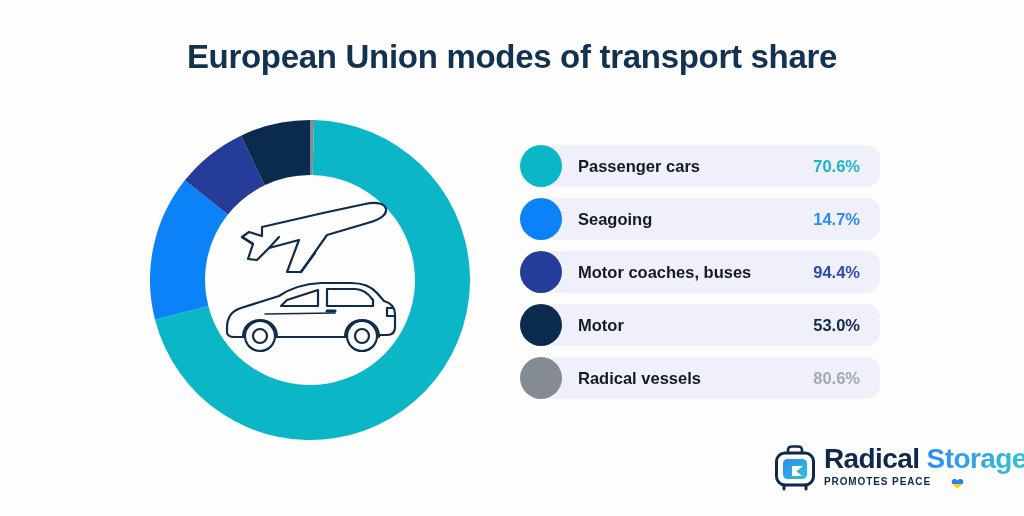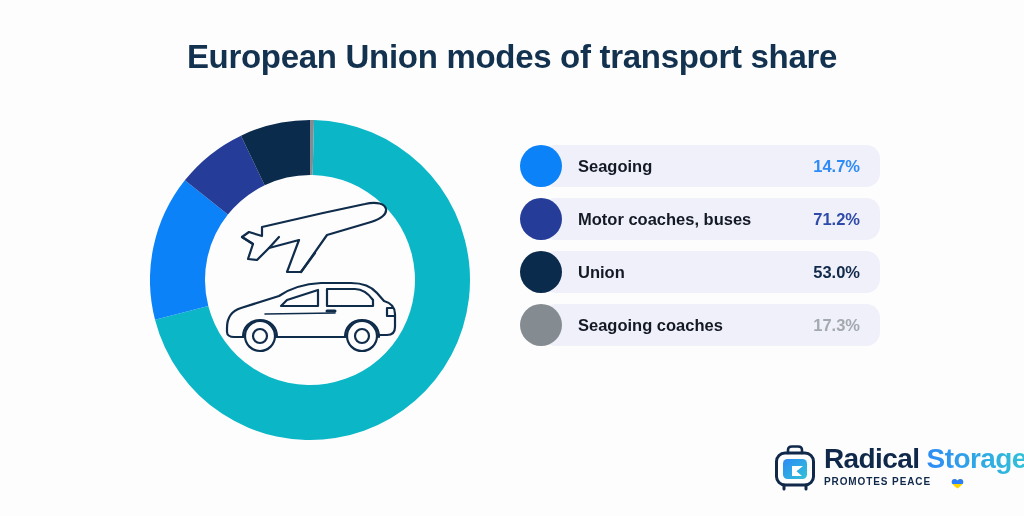--- a/index.html
+++ b/index.html
@@ -198,47 +198,53 @@
         <path d="M188 128 L182 128 L182 136 L189 136"></path>
         <path d="M60 134 L130 133" stroke-width="1.6"></path>
         <path d="M122 131 L130 131" stroke-width="3"></path>
       </g>
     </g>
   </svg>
 </div>
 
 <div class="legend">
 
+  <div class="legend-row">
+    <div class="legend-pill" style="background: rgb(239, 240, 250);"></div>
+    <div class="legend-dot" style="background: rgb(11, 183, 199);"></div>
+    <div class="legend-label">Passenger cars</div>
+    <div class="legend-value" style="color: rgb(25, 182, 198);">70.6%</div>
+  </div>
 
   <div class="legend-row">
     <div class="legend-pill" style="background: rgb(239, 240, 250);"></div>
     <div class="legend-dot" style="background: rgb(11, 130, 247);"></div>
     <div class="legend-label">Seagoing</div>
     <div class="legend-value" style="color: rgb(46, 139, 245); text-align: center;">14.7%</div>
   </div>
 
   <div class="legend-row">
     <div class="legend-pill" style="background: rgb(239, 240, 250);"></div>
     <div class="legend-dot" style="background: rgb(37, 61, 153);"></div>
     <div class="legend-label">Motor coaches, buses</div>
-    <div class="legend-value" style="color: rgb(47, 75, 168);">71.2%</div>
+    <div class="legend-value" style="color: rgb(47, 75, 168);">94.4%</div>
   </div>
 
   <div class="legend-row">
     <div class="legend-pill" style="background: rgb(239, 240, 250);"></div>
     <div class="legend-dot" style="background: rgb(11, 43, 77);"></div>
-    <div class="legend-label">Union</div>
+    <div class="legend-label">Motor</div>
     <div class="legend-value" style="color: rgb(16, 41, 74);">53.0%</div>
   </div>
 
   <div class="legend-row">
     <div class="legend-pill" style="background: rgb(239, 240, 250);"></div>
     <div class="legend-dot" style="background: rgb(133, 140, 145);"></div>
-    <div class="legend-label">Seagoing coaches</div>
-    <div class="legend-value" style="color: rgb(163, 169, 174);">17.3%</div>
+    <div class="legend-label">Radical vessels</div>
+    <div class="legend-value" style="color: rgb(163, 169, 174);">80.6%</div>
   </div>
 
 </div>
 
 <div class="logo">
   <svg class="logo-mark" viewBox="0 0 46 48">
     <defs>
       <linearGradient id="lgMark" x1="0" y1="0" x2="1" y2="1">
         <stop offset="0%" stop-color="#2E8BF5"></stop>
         <stop offset="100%" stop-color="#31C2D6"></stop>

